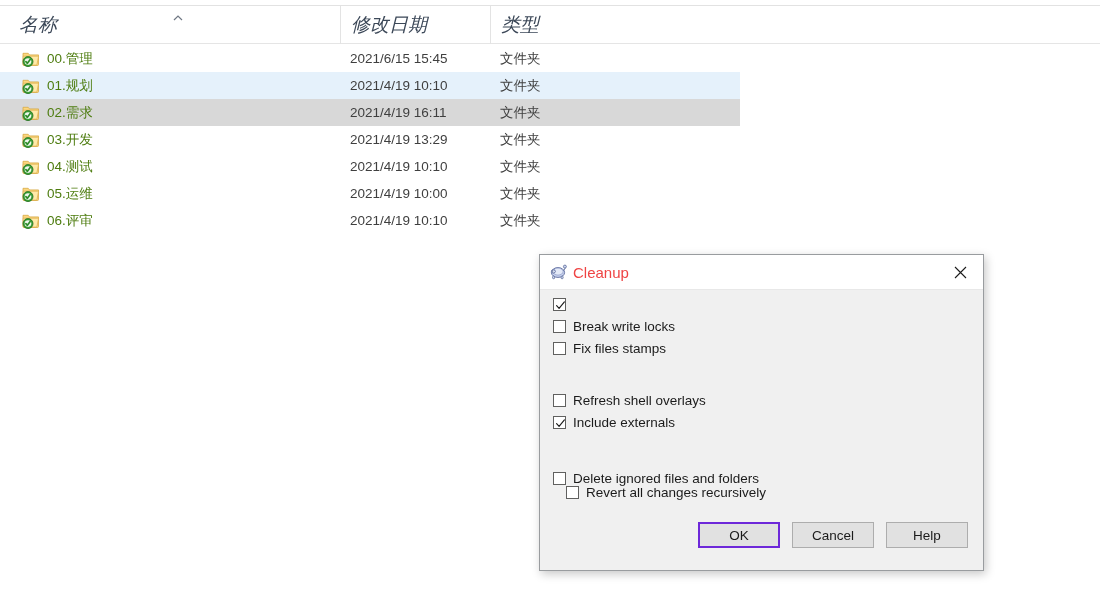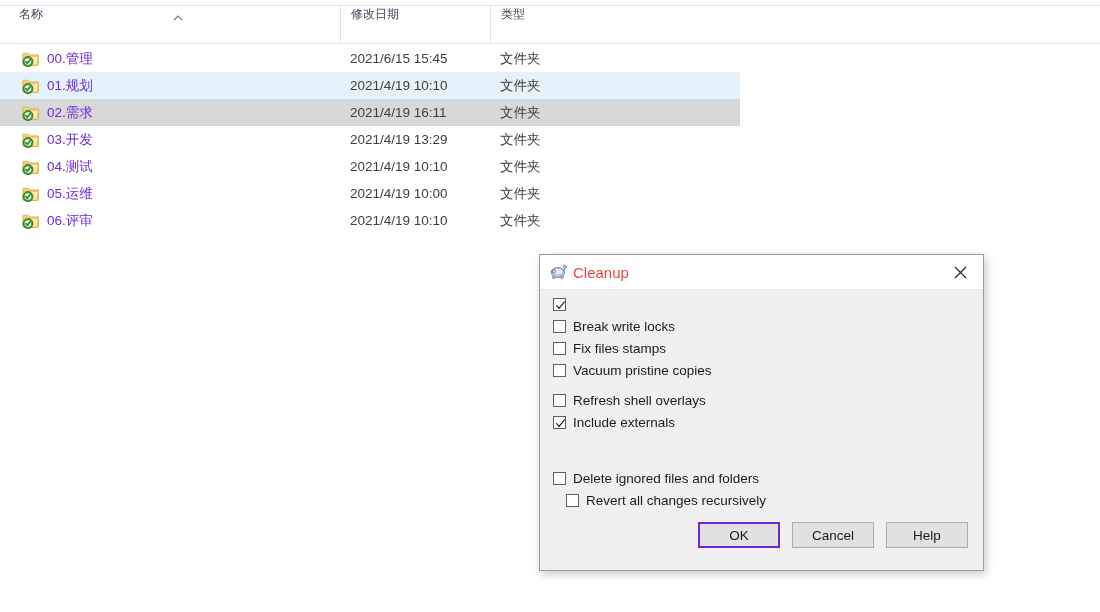--- a/index.html
+++ b/index.html
@@ -23,25 +23,26 @@
   }
 
   
   #col-header {
     position: absolute; left: 0; top: 6px; width: 1100px; height: 38px;
     background: #ffffff;
     border-bottom: 1px solid #e5e5e5;
   }
   .col-head {
     position: absolute; top: 0; height: 38px;
-    display: flex; align-items: flex-start;
-    font-size: 12px; color: #3c4858;
+    display: flex; align-items: center;
+    font-size: 19px; color: #3c4858;
     padding-left: 10px;
     border-left: 1px solid #e3e3e3;
     white-space: nowrap;
+    font-style: italic;
   }
   .col-head.first { border-left: none; padding-left: 19px; }
   #sort-indicator {
     position: absolute; left: 171px; top: 7px;
     width: 14px; height: 10px;
     color: #6d7686; font-size: 11px; line-height: 10px;
     text-align: center;
     user-select: none;
   }
   #sort-indicator svg { display:block; }
@@ -54,21 +55,21 @@
     display: flex; align-items: center;
   }
   .frow.hover    { background: #e5f1fb; }
   .frow.selected { background: #d8d8d8; }
   .f-icon {
     position: absolute; left: 22px; top: 5px;
     width: 18px; height: 17px;
   }
   .f-name {
     position: absolute; left: 47px;
-    font-size: 13.5px; color: #6d28d9;
+    font-size: 13.5px; color: #4d7c0f;
     white-space: nowrap;
   }
   .f-date {
     position: absolute; left: 350px;
     font-size: 13.5px; color: #3f3f3f;
     white-space: nowrap;
   }
   .f-type {
     position: absolute; left: 500px;
     font-size: 13.5px; color: #3f3f3f;
@@ -301,41 +302,37 @@
         </span>
       </div>
       <div class="cbrow" style="top: 28px;">
         <span class="cbox"></span>
         <span class="cblabel">Break write locks</span>
       </div>
       <div class="cbrow" style="top: 50px;">
         <span class="cbox"></span>
         <span class="cblabel">Fix files stamps</span>
       </div>
-      <div class="cbrow" style="top: 72px;">
-        <span class="cbox"></span>
-        <span class="cblabel">Vacuum pristine copies</span>
-      </div>
       <div class="cbrow" style="top: 102px;">
         <span class="cbox"></span>
         <span class="cblabel">Refresh shell overlays</span>
       </div>
       <div class="cbrow" style="top: 124px;">
         <span class="cbox">
           <svg width="11" height="11" viewBox="0 0 11 11">
             <path d="M1.6 5.6 L4.1 8.3 L9.4 1.9" fill="none" stroke="#1b1b1b" stroke-width="1.15" stroke-linecap="round" stroke-linejoin="round"></path>
           </svg>
         </span>
         <span class="cblabel">Include externals</span>
       </div>
       <div class="cbrow" style="top: 180px;">
         <span class="cbox"></span>
         <span class="cblabel">Delete ignored files and folders</span>
       </div>
-      <div class="cbrow" style="top: 202px; padding-left: 13px;">
+      <div class="cbrow" style="top: 194px; padding-left: 13px;">
         <span class="cbox"></span>
         <span class="cblabel">Revert all changes recursively</span>
       </div>
       <div class="dbtn focused" style="left: 158px; width: 82px; top: 232px;">
         <span>OK</span>
       </div>
       <div class="dbtn" style="left: 252px; width: 82px; top: 232px;">
         <span>Cancel</span>
       </div>
       <div class="dbtn" style="left: 346px; width: 82px; top: 232px;">

